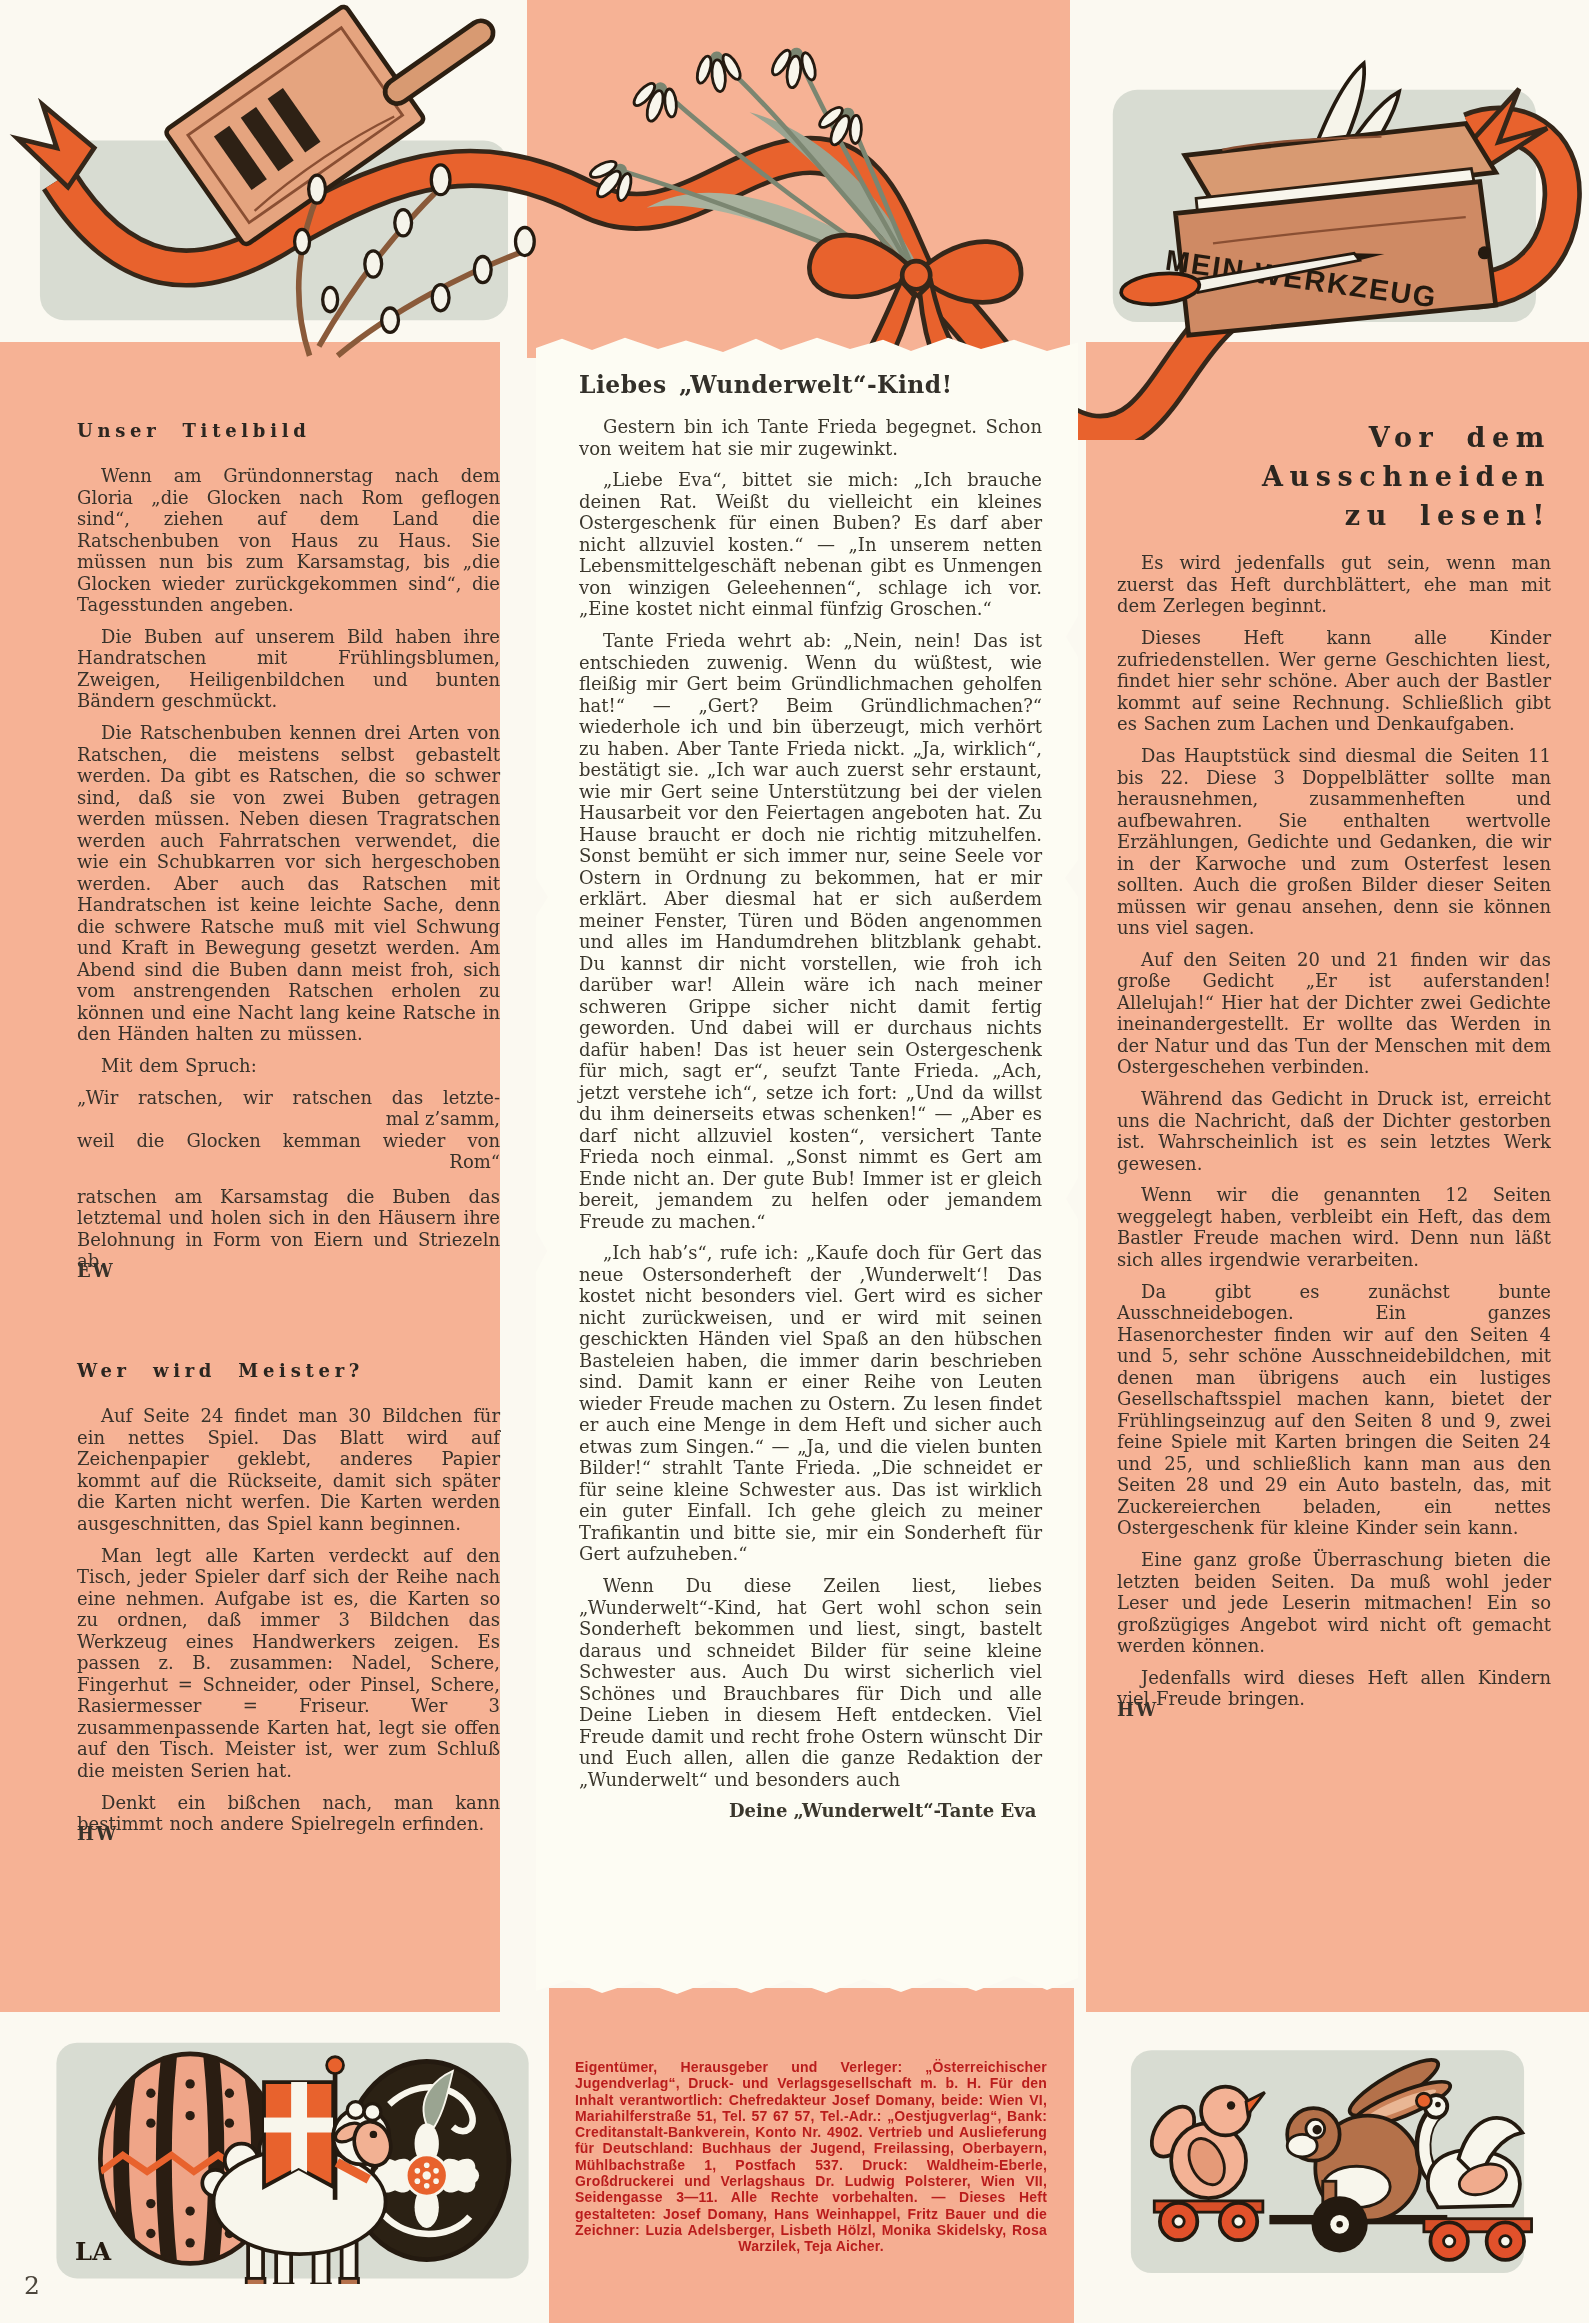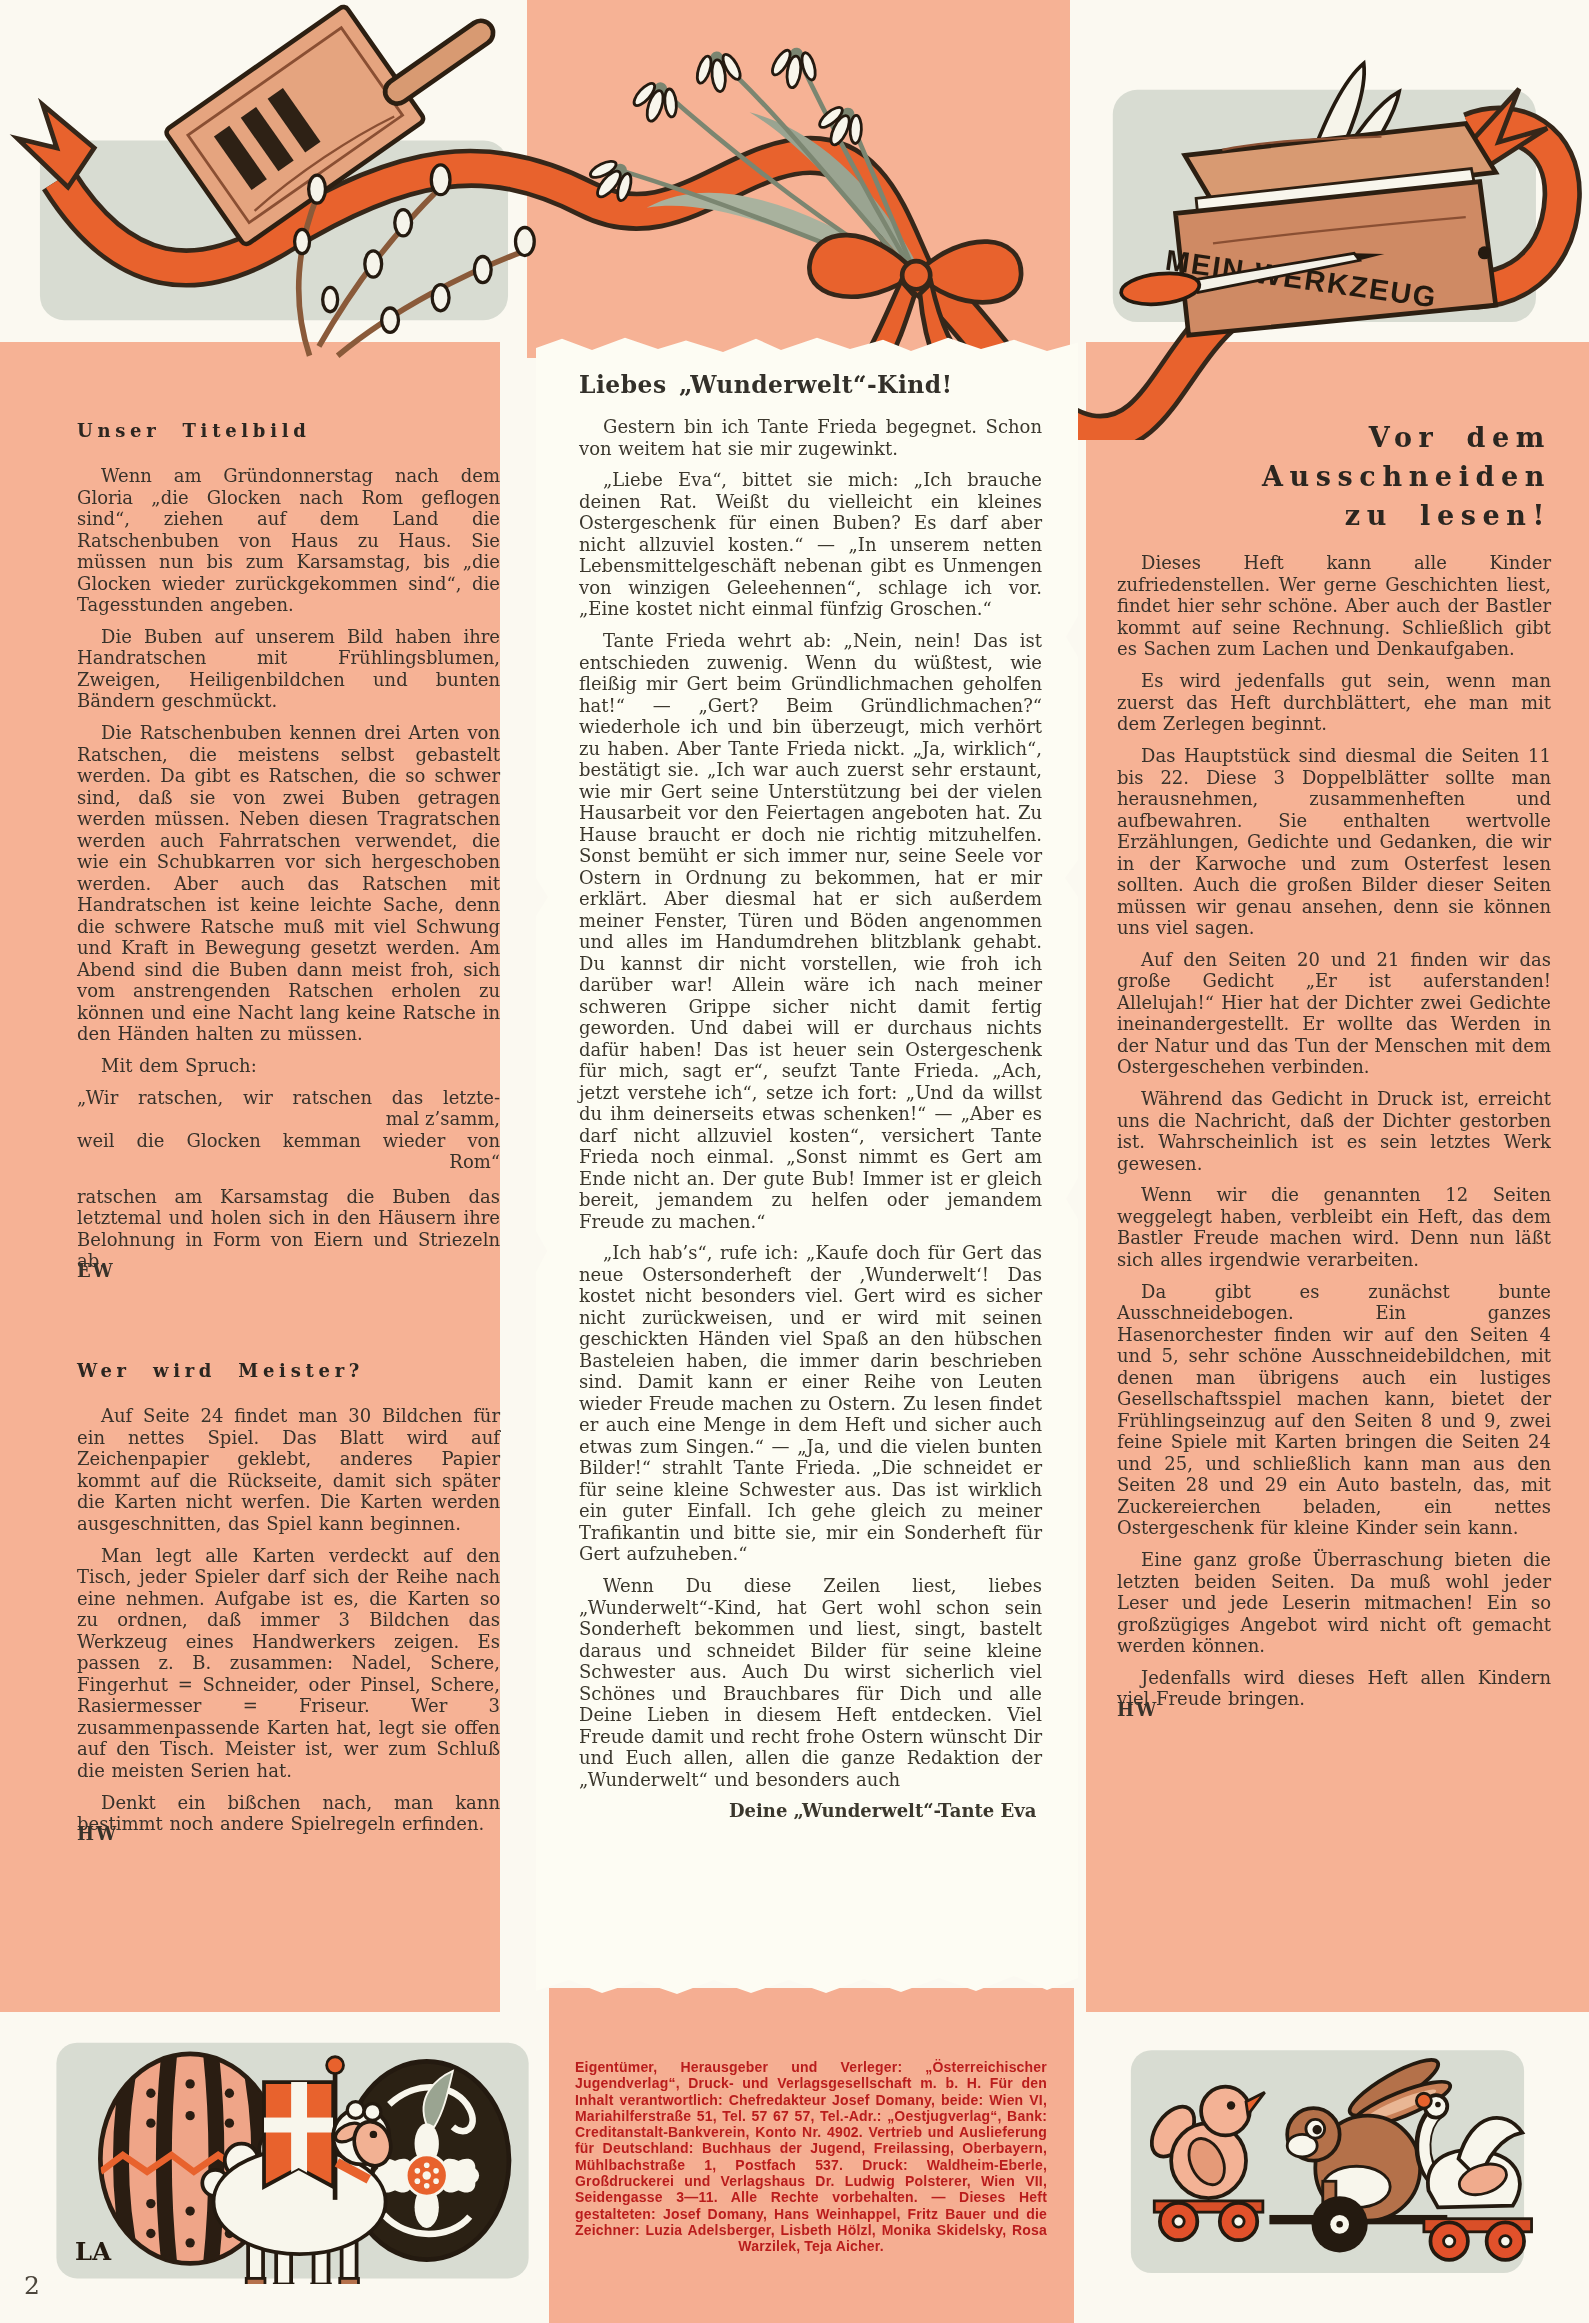--- a/index.html
+++ b/index.html
@@ -203,22 +203,22 @@
       </div>
     <div class="letter-sig">Deine „Wunderwelt“-Tante Eva</div>
   </div>
 
   <div class="textcol" id="right-text">
     <h2 class="article-title">
         <div class="title-line">Vor dem Ausschneiden</div>
         <div class="title-line">zu lesen!</div>
       </h2>
     <div>
+        <p class="body">Es wird jedenfalls gut sein, wenn man zuerst das Heft durchblättert, ehe man mit dem Zerlegen beginnt.</p>
         <p class="body">Dieses Heft kann alle Kinder zufriedenstellen. Wer gerne Geschichten liest, findet hier sehr schöne. Aber auch der Bastler kommt auf seine Rechnung. Schließlich gibt es Sachen zum Lachen und Denkaufgaben.</p>
-        <p class="body">Es wird jedenfalls gut sein, wenn man zuerst das Heft durchblättert, ehe man mit dem Zerlegen beginnt.</p>
         <p class="body">Das Hauptstück sind diesmal die Seiten 11 bis 22. Diese 3 Doppelblätter sollte man herausnehmen, zusammenheften und aufbewahren. Sie enthalten wertvolle Erzählungen, Gedichte und Gedanken, die wir in der Karwoche und zum Osterfest lesen sollten. Auch die großen Bilder dieser Seiten müssen wir genau ansehen, denn sie können uns viel sagen.</p>
         <p class="body">Auf den Seiten 20 und 21 finden wir das große Gedicht „Er ist auferstanden! Allelujah!“ Hier hat der Dichter zwei Gedichte ineinandergestellt. Er wollte das Werden in der Natur und das Tun der Menschen mit dem Ostergeschehen verbinden.</p>
         <p class="body">Während das Gedicht in Druck ist, erreicht uns die Nachricht, daß der Dichter gestorben ist. Wahrscheinlich ist es sein letztes Werk gewesen.</p>
         <p class="body">Wenn wir die genannten 12 Seiten weggelegt haben, verbleibt ein Heft, das dem Bastler Freude machen wird. Denn nun läßt sich alles irgendwie verarbeiten.</p>
         <p class="body">Da gibt es zunächst bunte Ausschneidebogen. Ein ganzes Hasenorchester finden wir auf den Seiten 4 und 5, sehr schöne Ausschneidebildchen, mit denen man übrigens auch ein lustiges Gesellschaftsspiel machen kann, bietet der Frühlingseinzug auf den Seiten 8 und 9, zwei feine Spiele mit Karten bringen die Seiten 24 und 25, und schließlich kann man aus den Seiten 28 und 29 ein Auto basteln, das, mit Zuckereierchen beladen, ein nettes Ostergeschenk für kleine Kinder sein kann.</p>
         <p class="body">Eine ganz große Überraschung bieten die letzten beiden Seiten. Da muß wohl jeder Leser und jede Leserin mitmachen! Ein so großzügiges Angebot wird nicht oft gemacht werden können.</p>
       </div>
     <p class="body">Jedenfalls wird dieses Heft allen Kindern viel Freude bringen.</p>
     <div class="sigline">HW</div>
   </div>

